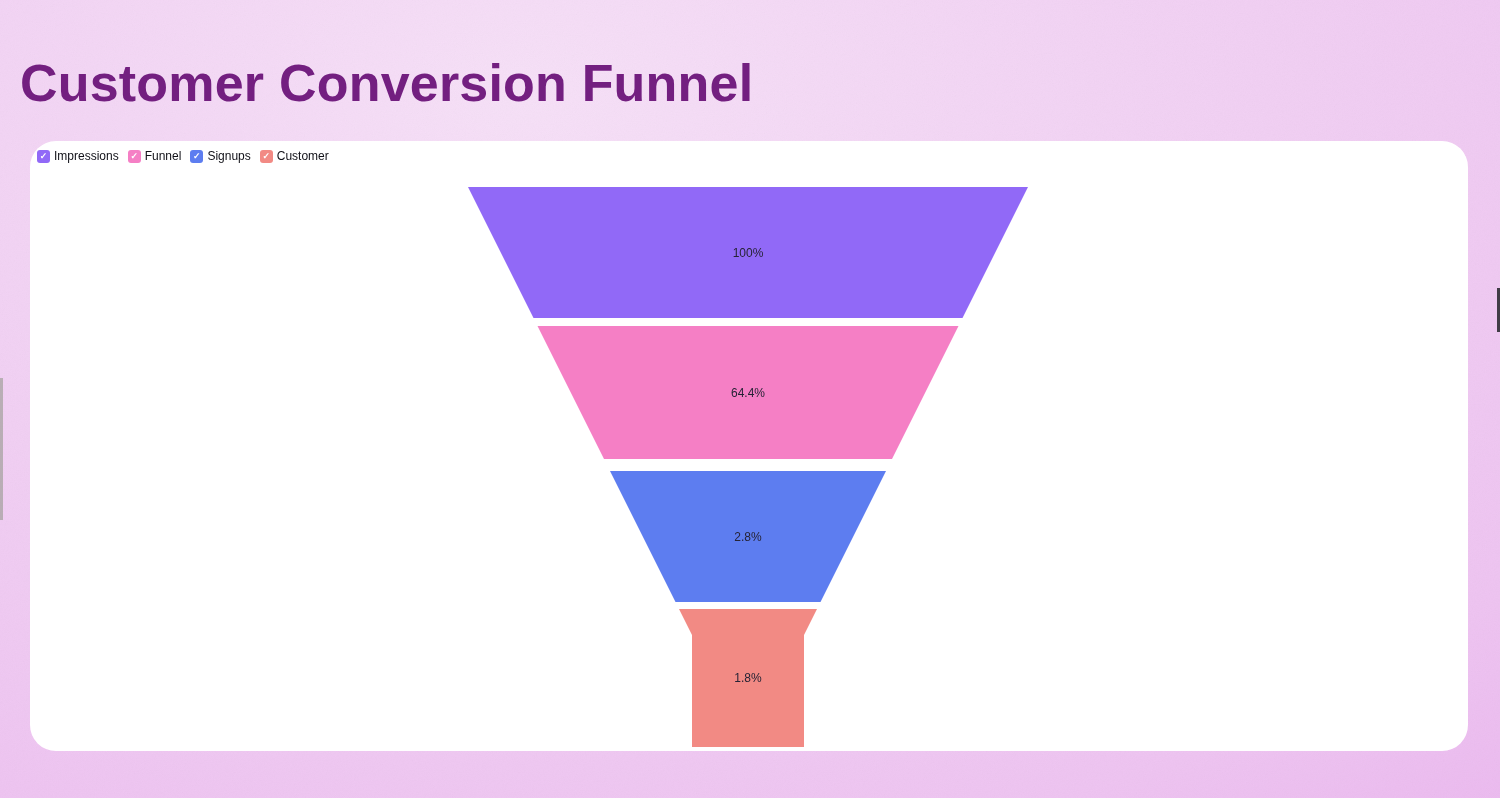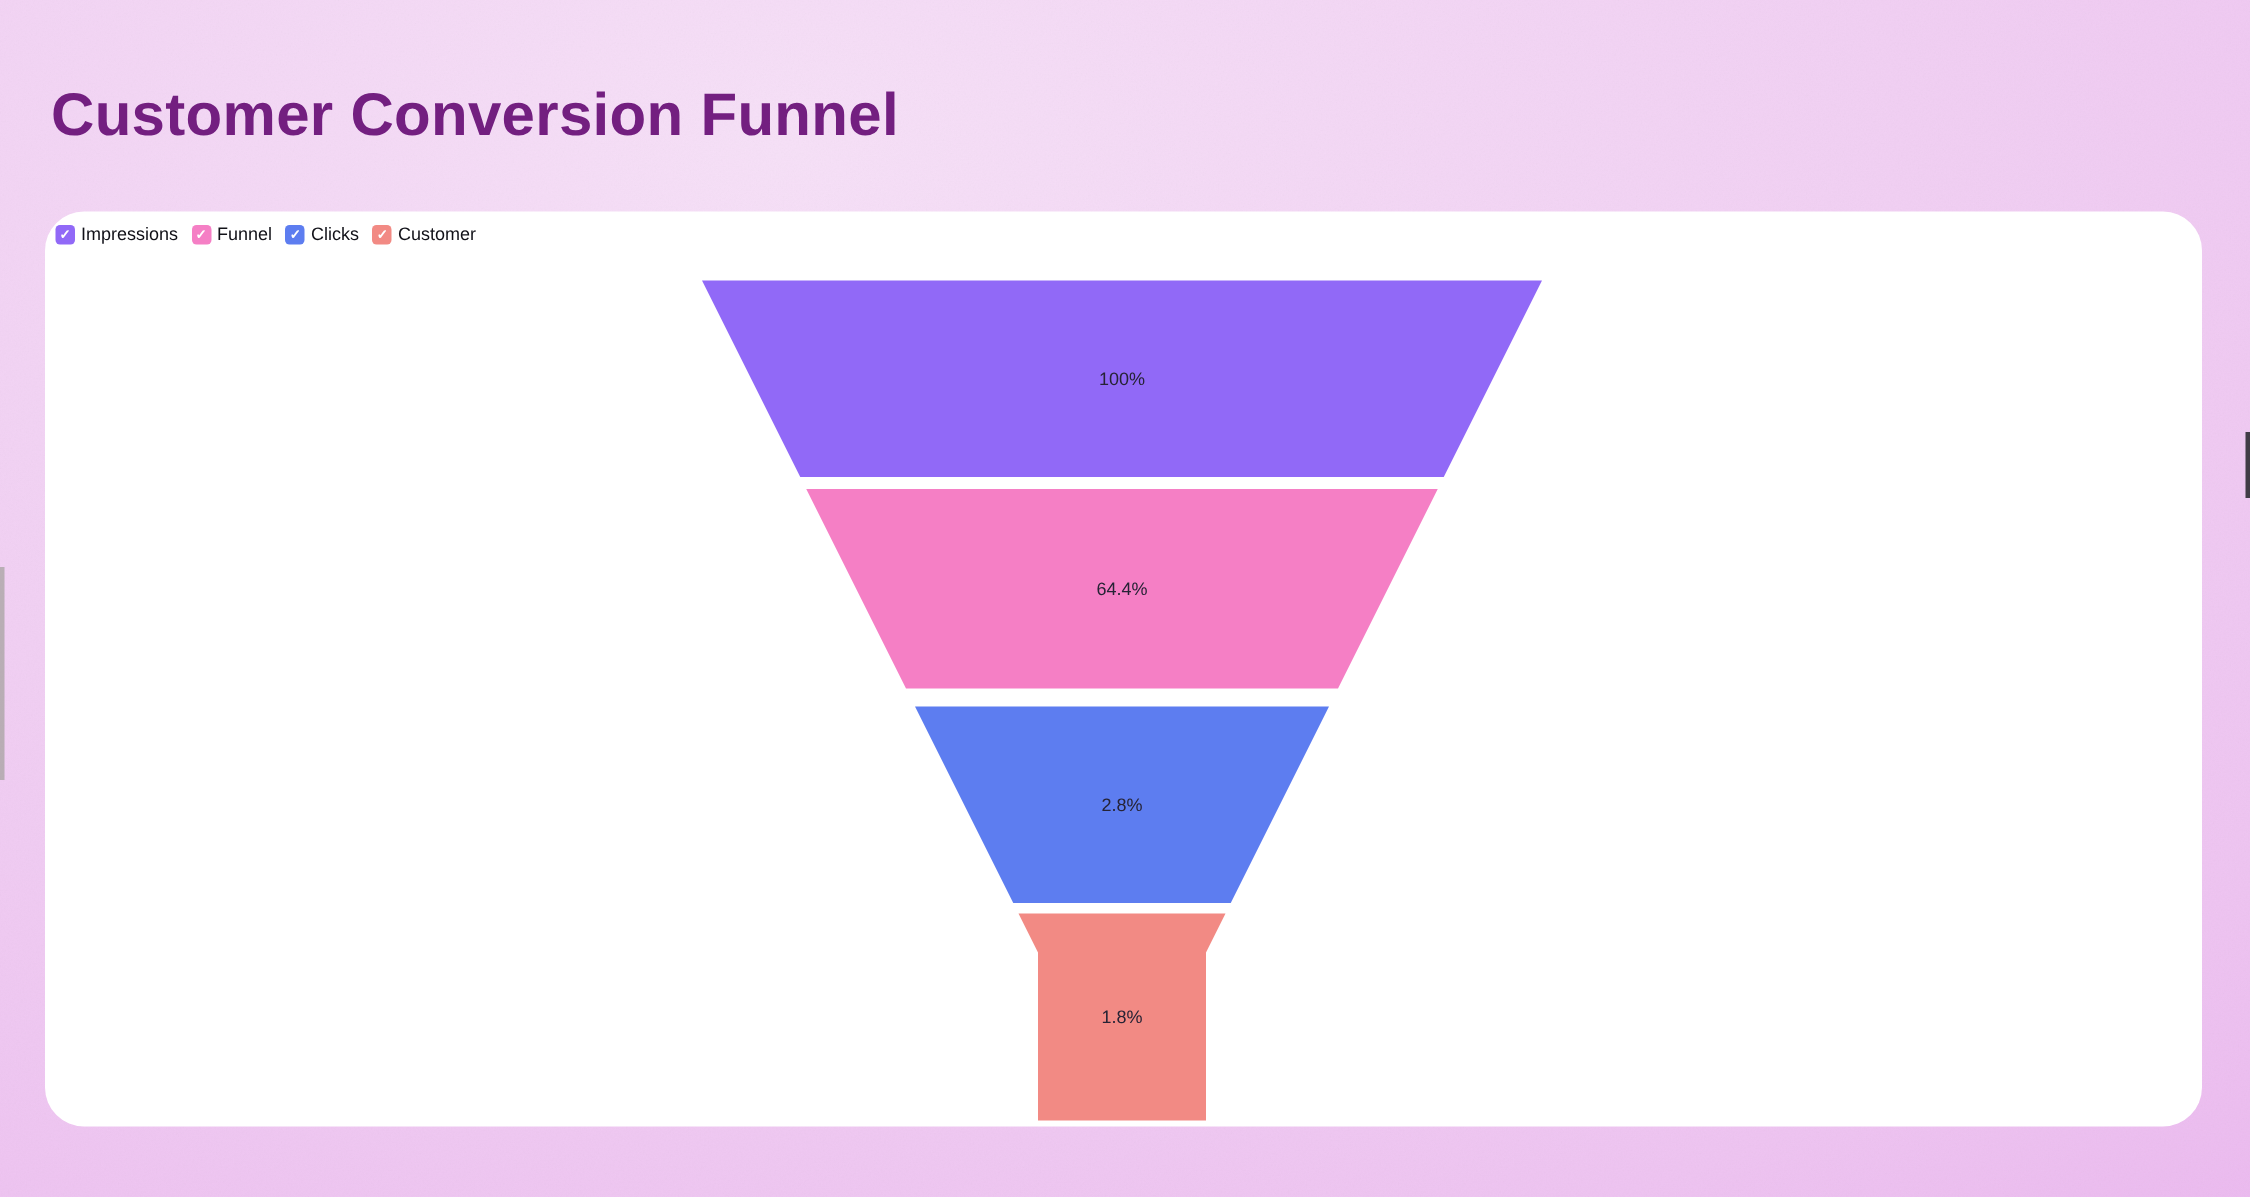--- a/index.html
+++ b/index.html
@@ -10,22 +10,22 @@
     font-family:"Liberation Sans", sans-serif;
     background:#eec9f1;
   }
   .bg {
     position:absolute; inset:0;
     background:radial-gradient(130% 150% at 35% 12%,
       #f6e0f7 0%, #f1cff3 38%, #eec3f1 65%, #e9b2ee 88%, #e5abec 100%);
   }
   .bg svg { position:absolute; inset:0; width:100%; height:100%; opacity:.45; }
   .title {
-    position:absolute; left:34px; top:55px;
-    font-size:40px; font-weight:800; letter-spacing:.2px; line-height:1.1;
+    position:absolute; left:20px; top:55px;
+    font-size:52px; font-weight:800; letter-spacing:.2px; line-height:1.1;
     color:var(--title-color, #731f80);
   }
   .card {
     position:absolute; left:30px; top:141px;
     width:1438px; height:610px;
     background:var(--card-bg, #ffffff);
     border-radius:26px;
   }
   .legend {
     position:absolute; left:7px; top:8px;
@@ -72,21 +72,21 @@
       <div class="legend-item">
         <span class="legend-box" style="background: rgb(145, 105, 247);">✓</span>
         <span class="legend-label">Impressions</span>
       </div>
       <div class="legend-item">
         <span class="legend-box" style="background: rgb(245, 127, 197);">✓</span>
         <span class="legend-label">Funnel</span>
       </div>
       <div class="legend-item">
         <span class="legend-box" style="background: rgb(93, 125, 240);">✓</span>
-        <span class="legend-label">Clicks</span>
+        <span class="legend-label">Signups</span>
       </div>
       <div class="legend-item">
         <span class="legend-box" style="background: rgb(242, 138, 132);">✓</span>
         <span class="legend-label">Customer</span>
       </div>
     </div>
   <svg class="funnel" id="funnel" viewBox="0 0 1438 610" preserveAspectRatio="none">
       <polygon points="438,46 998,46 932.5,177 503.5,177" fill="#9169f7"></polygon>
       <text x="718" y="115.5" text-anchor="middle" font-size="12" fill="#262335">100%</text>
       <polygon points="507.5,185 928.5,185 862,318 574,318" fill="#f57fc5"></polygon>

